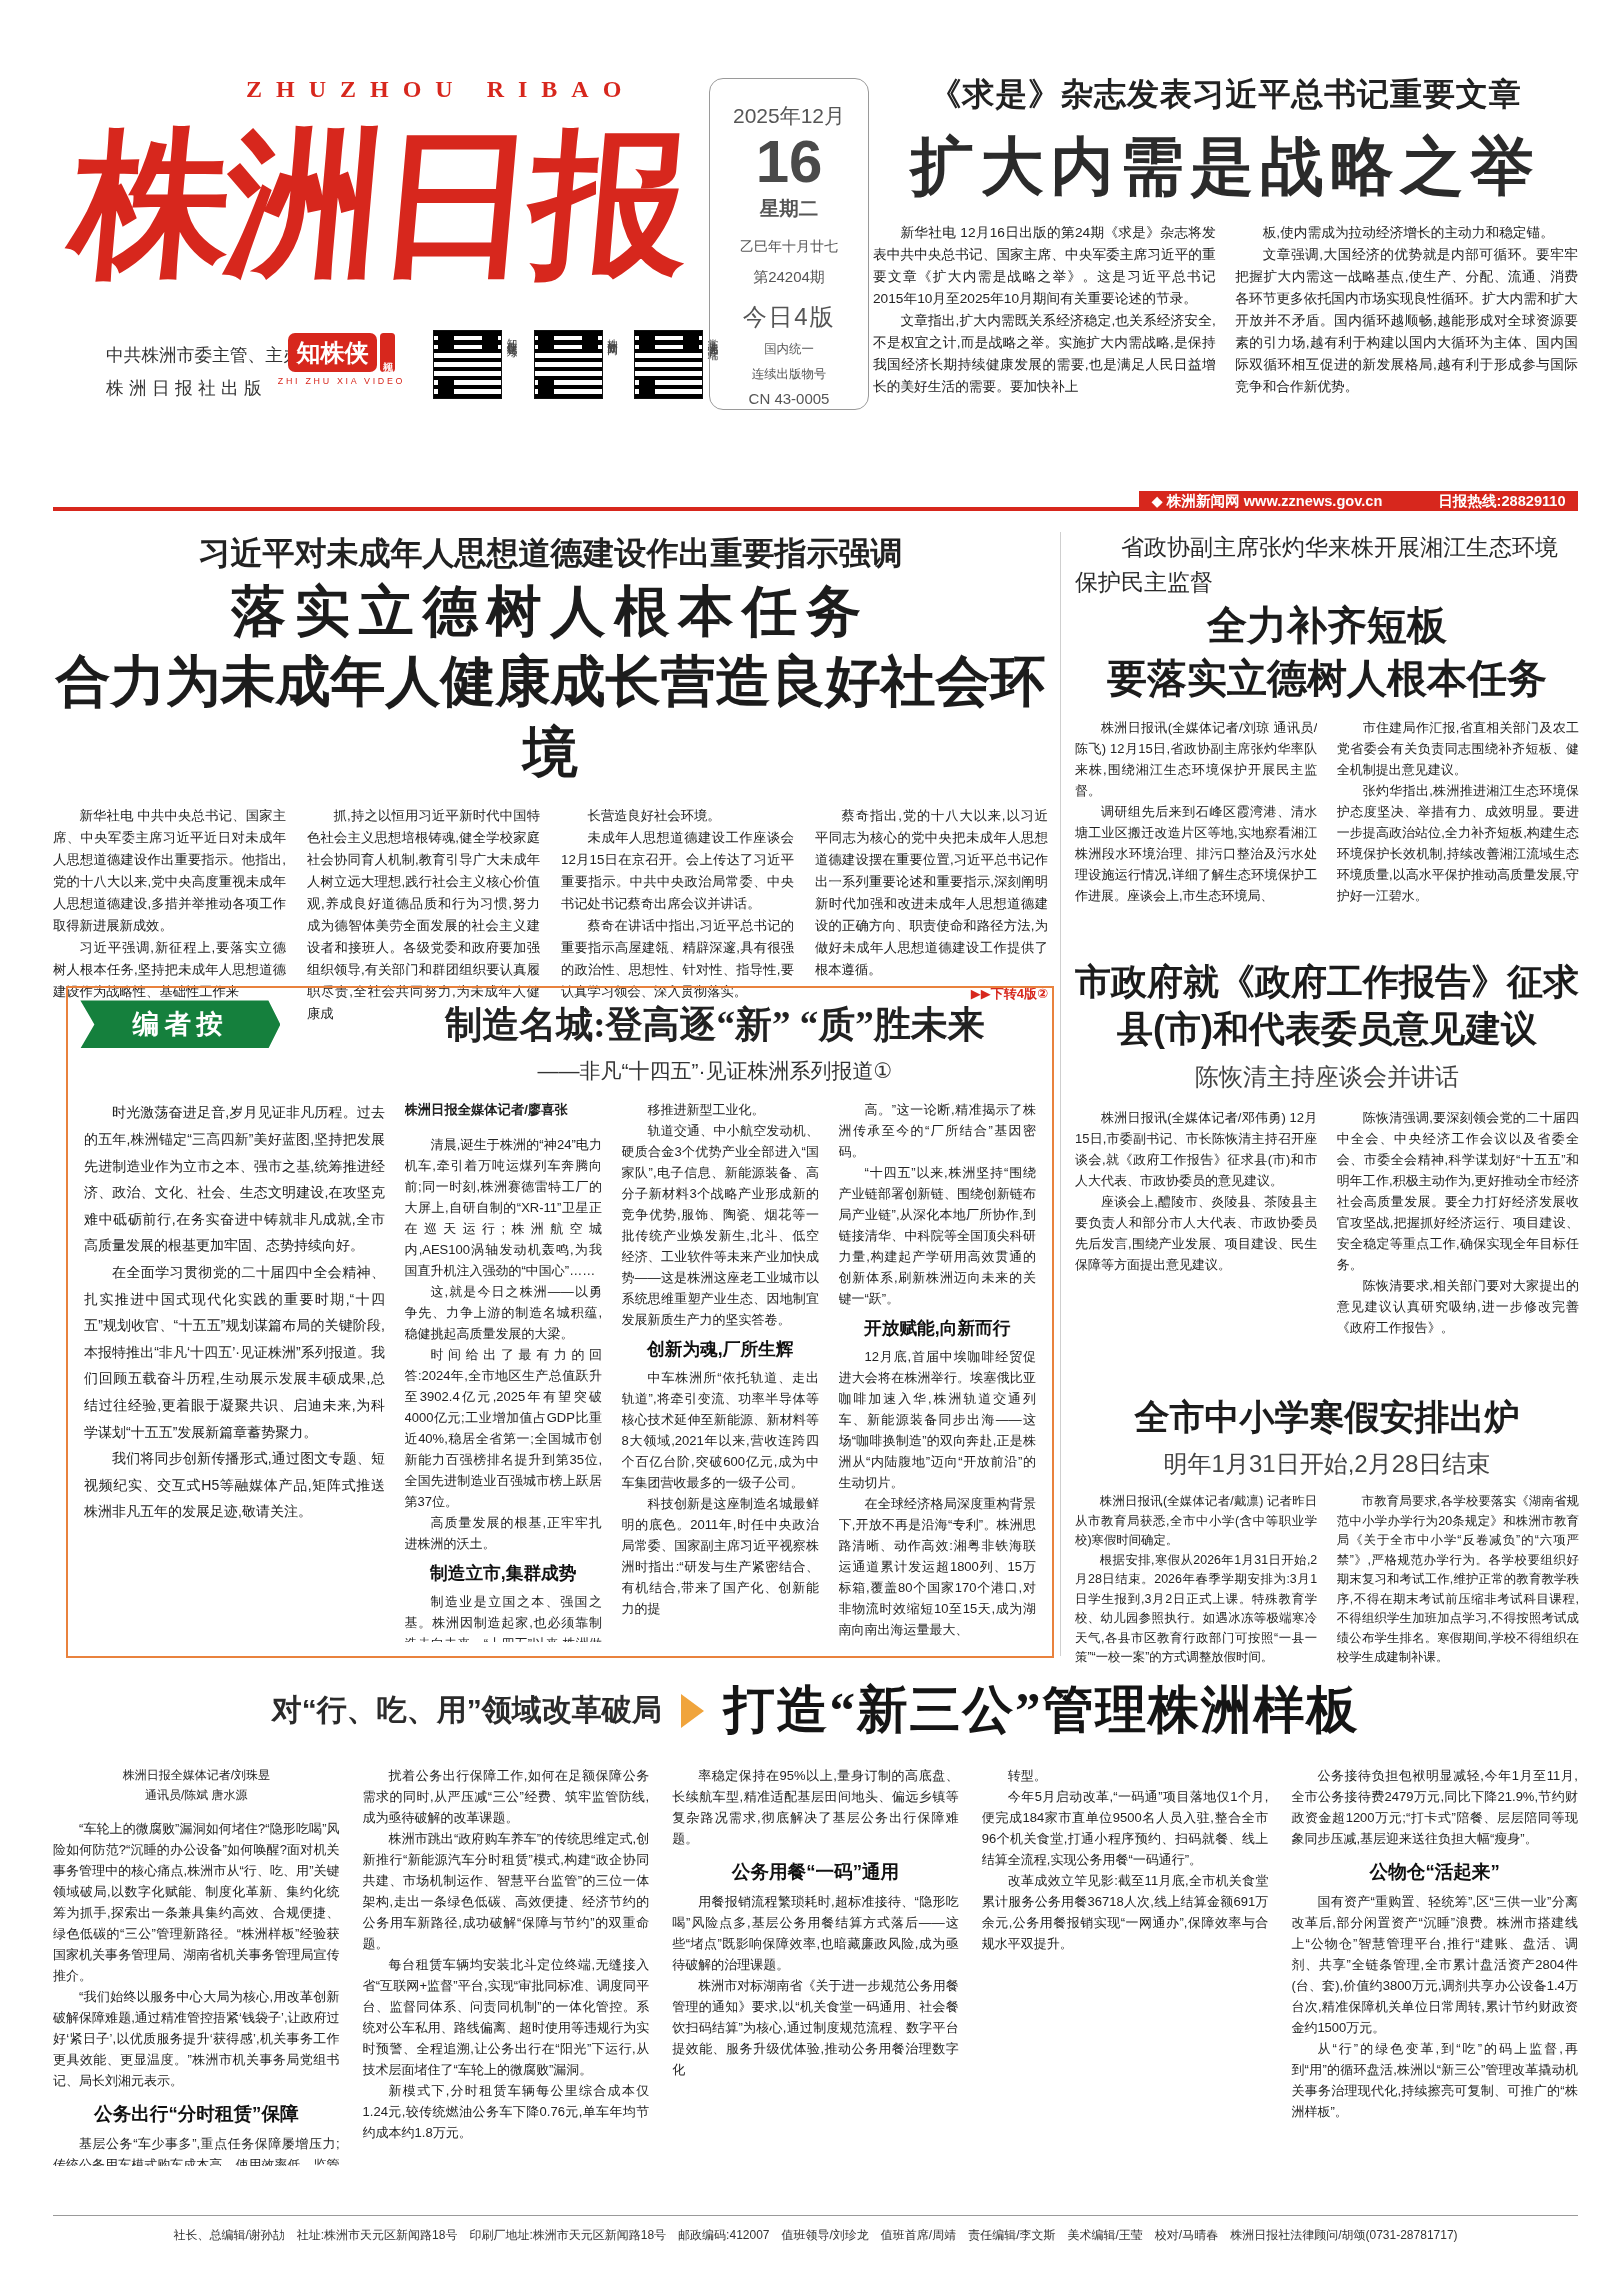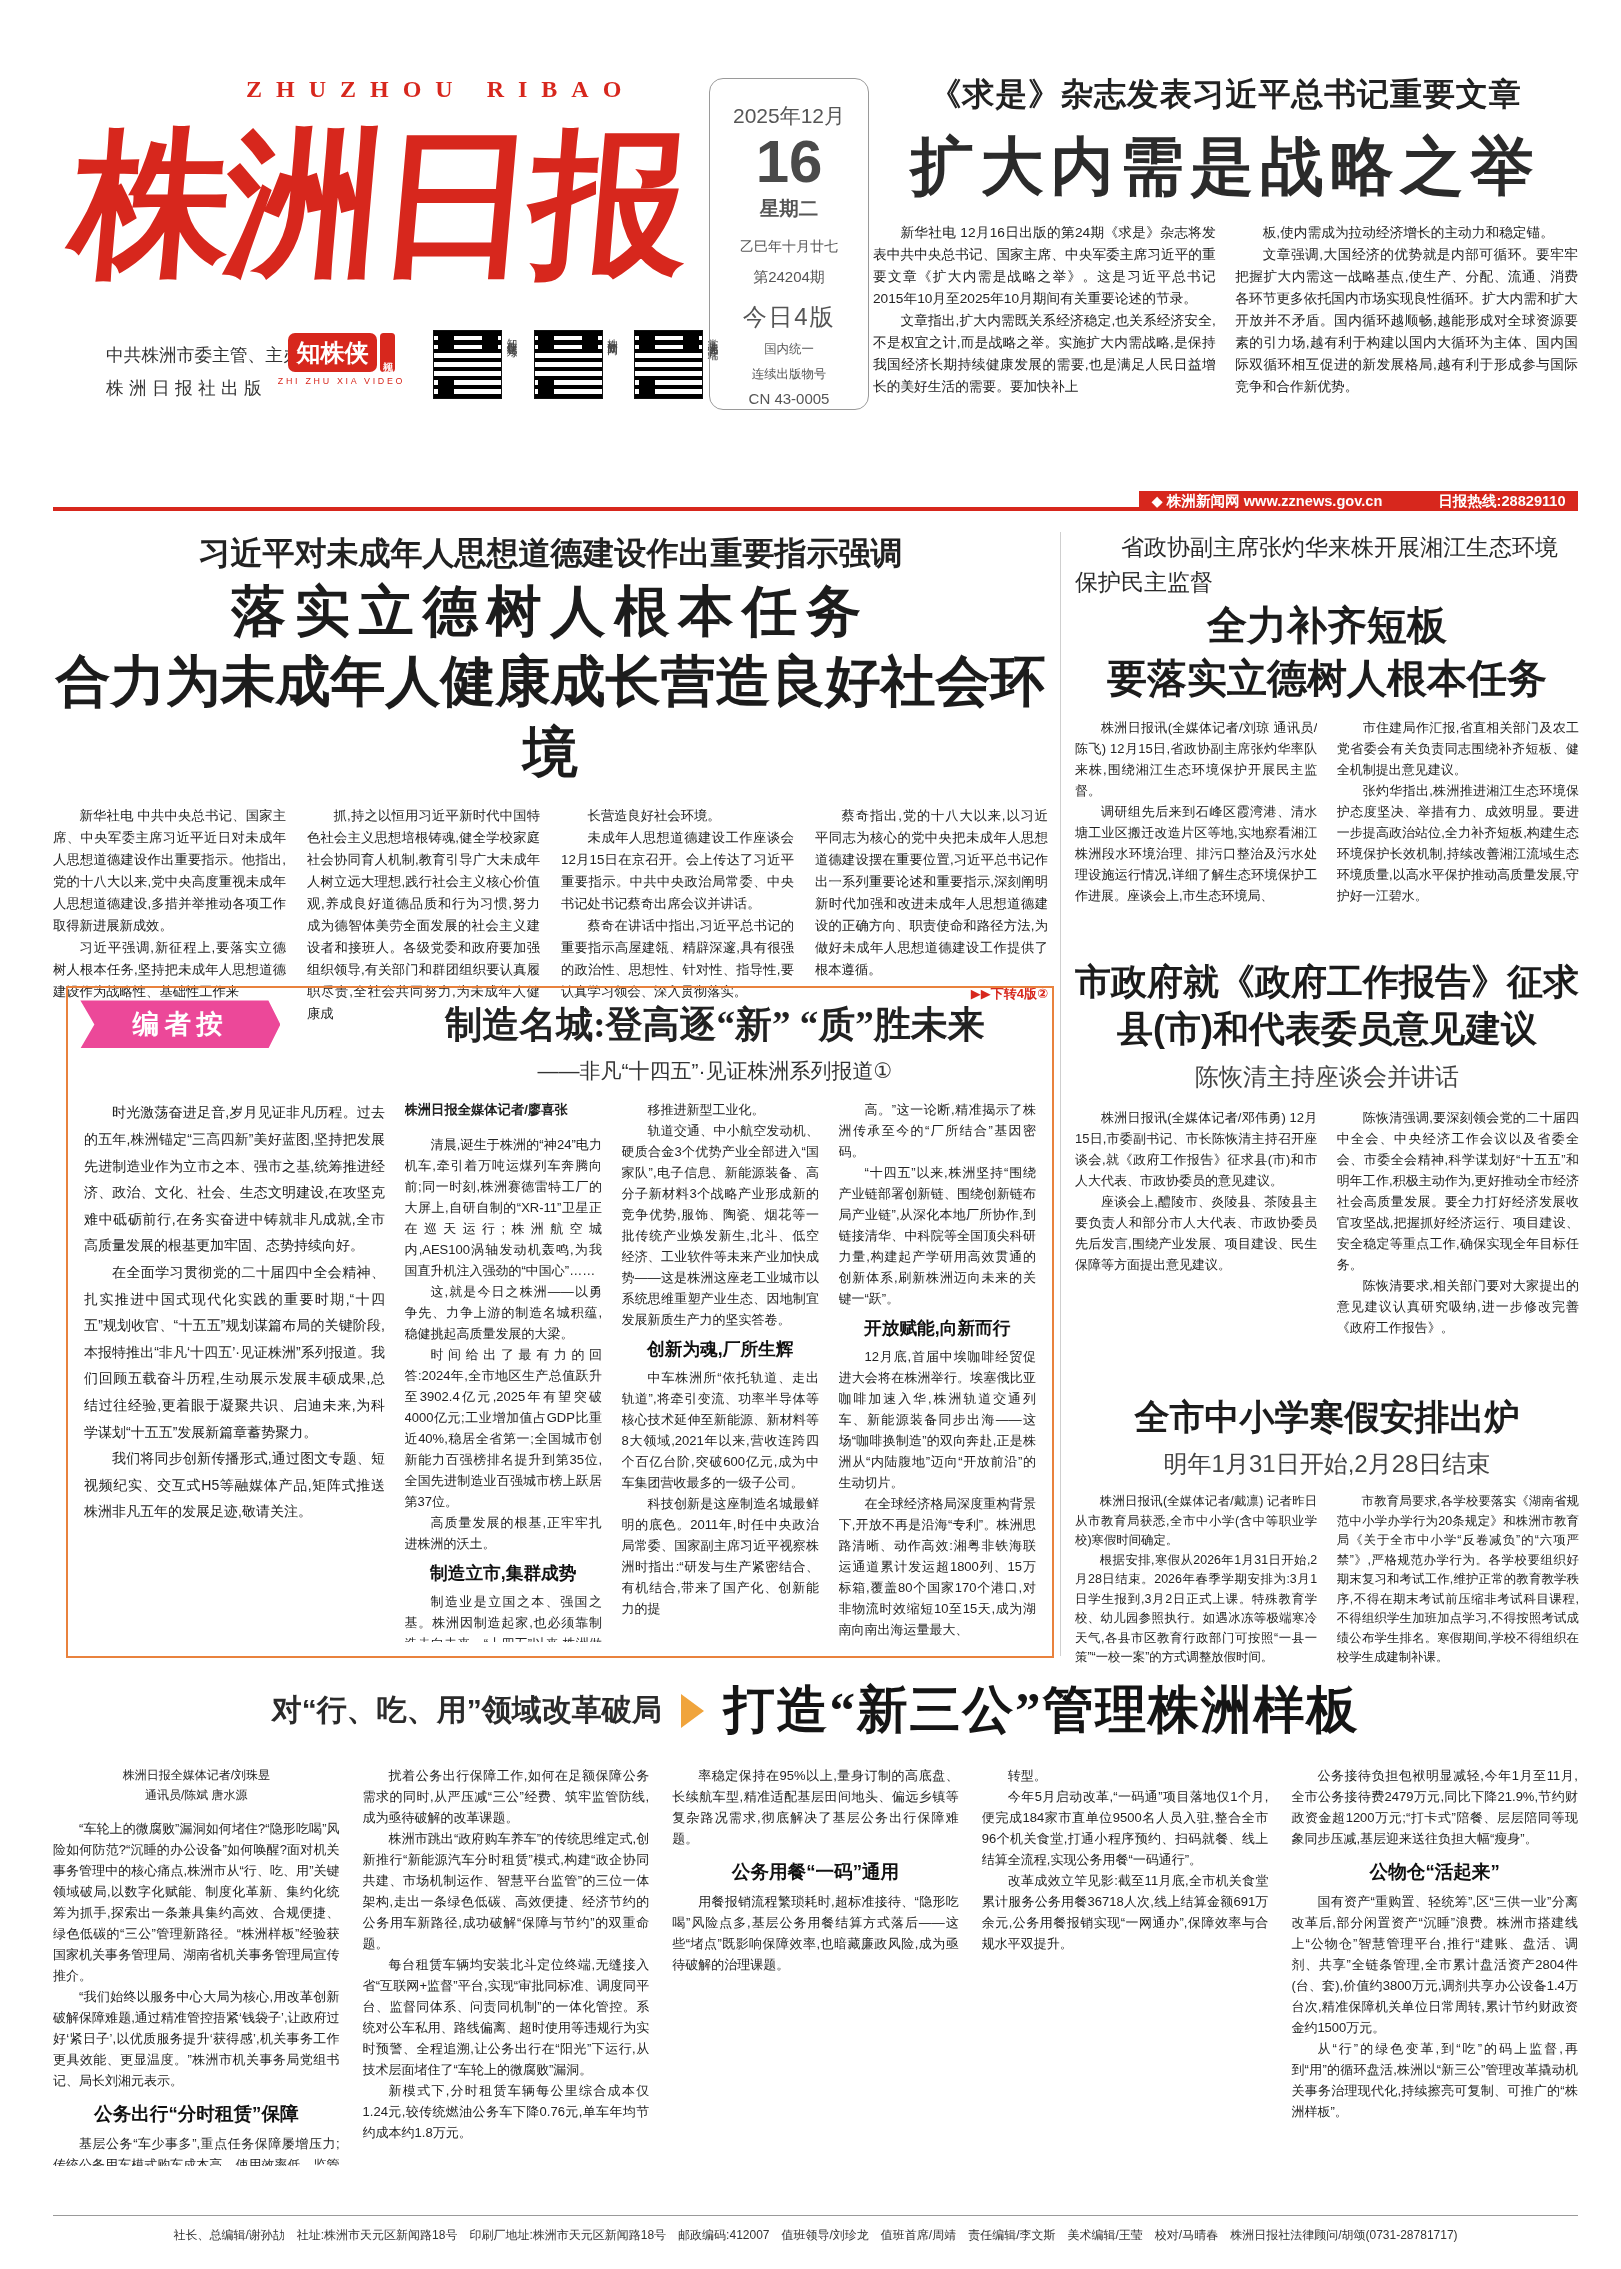--- a/index.html
+++ b/index.html
@@ -60,21 +60,21 @@
   .vdivider{position:absolute;left:1060px;top:532px;width:0.9px;height:1124px;background:#cfcfcf;}
   
   .eco{position:absolute;left:1075px;top:530px;width:504px;}
   .e-kicker{font-size:23px;color:#2a2a2a;line-height:1.5;text-indent:2em;}
   .e-h{text-align:center;font-size:40px;font-weight:900;color:#1c1c1c;line-height:1.32;}
   .e-cols{display:flex;gap:19.5px;margin-top:12.4px;}
   .e-col{flex:1;height:241px;overflow:hidden;font-size:13px;line-height:21px;}
   
   .edbox{position:absolute;left:66px;top:986px;width:988px;height:672px;border:2.7px solid #e9823e;
          box-sizing:border-box;padding:12.4px 16px;}
-  .ribbon{position:absolute;left:12.4px;top:12.4px;width:200px;height:48px;background:#ec4899;color:#fff;
+  .ribbon{position:absolute;left:12.4px;top:12.4px;width:200px;height:48px;background:#15803d;color:#fff;
           font-size:26.6px;font-weight:900;display:flex;align-items:center;justify-content:center;
           letter-spacing:5.3px;clip-path:polygon(0 0,94% 0,100% 50%,94% 100%,0 100%,7% 50%);}
   .ed-headwrap{margin-left:310px;text-align:center;}
   .ed-head{font-family:"Liberation Serif","DejaVu Serif",serif;font-size:37px;font-weight:900;color:#222;}
   .ed-sub{font-size:21px;color:#333;margin-top:7px;}
   .ed-body{display:flex;gap:19.5px;margin-top:14px;}
   .ed-note{width:301px;flex:0 0 301px;height:543px;overflow:hidden;font-size:14px;line-height:26.6px;color:#222;}
   .ed-col{flex:1;height:543px;overflow:hidden;font-size:13px;line-height:21px;}
   .ed-byline{font-weight:bold;font-size:13.3px;margin-bottom:14px;}
   .ed-subhead{text-align:center;font-weight:800;font-size:17.7px;margin:8.9px 0 7px;color:#111;}
@@ -328,20 +328,21 @@
           <p>每台租赁车辆均安装北斗定位终端,无缝接入省“互联网+监督”平台,实现“审批同标准、调度同平台、监督同体系、问责同机制”的一体化管控。系统对公车私用、路线偏离、超时使用等违规行为实时预警、全程追溯,让公务出行在“阳光”下运行,从技术层面堵住了“车轮上的微腐败”漏洞。</p>
           <p>新模式下,分时租赁车辆每公里综合成本仅1.24元,较传统燃油公务车下降0.76元,单车年均节约成本约1.8万元。</p>
         </div>
       <div class="b-col">
         <div class="paras">
             <p>率稳定保持在95%以上,量身订制的高底盘、长续航车型,精准适配基层田间地头、偏远乡镇等复杂路况需求,彻底解决了基层公务出行保障难题。</p>
           </div>
         <div class="b-subhead">公务用餐“一码”通用</div>
         <div class="paras">
             <p>用餐报销流程繁琐耗时,超标准接待、“隐形吃喝”风险点多,基层公务用餐结算方式落后——这些“堵点”既影响保障效率,也暗藏廉政风险,成为亟待破解的治理课题。</p>
+            <p>株洲市对标湖南省《关于进一步规范公务用餐管理的通知》要求,以“机关食堂一码通用、社会餐饮扫码结算”为核心,通过制度规范流程、数字平台提效能、服务升级优体验,推动公务用餐治理数字化</p>
           </div>
       </div>
       <div class="b-col paras">
           <p>转型。</p>
           <p>今年5月启动改革,“一码通”项目落地仅1个月,便完成184家市直单位9500名人员入驻,整合全市96个机关食堂,打通小程序预约、扫码就餐、线上结算全流程,实现公务用餐“一码通行”。</p>
           <p>改革成效立竿见影:截至11月底,全市机关食堂累计服务公务用餐36718人次,线上结算金额691万余元,公务用餐报销实现“一网通办”,保障效率与合规水平双提升。</p>
         </div>
       <div class="b-col">
         <div class="paras">
             <p>公务接待负担包袱明显减轻,今年1月至11月,全市公务接待费2479万元,同比下降21.9%,节约财政资金超1200万元;“打卡式”陪餐、层层陪同等现象同步压减,基层迎来送往负担大幅“瘦身”。</p>

